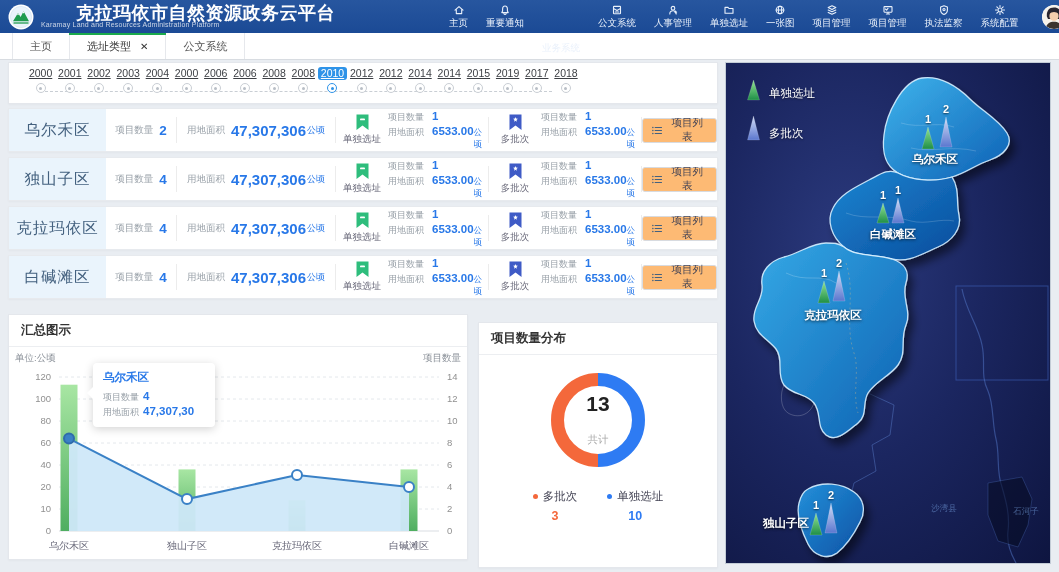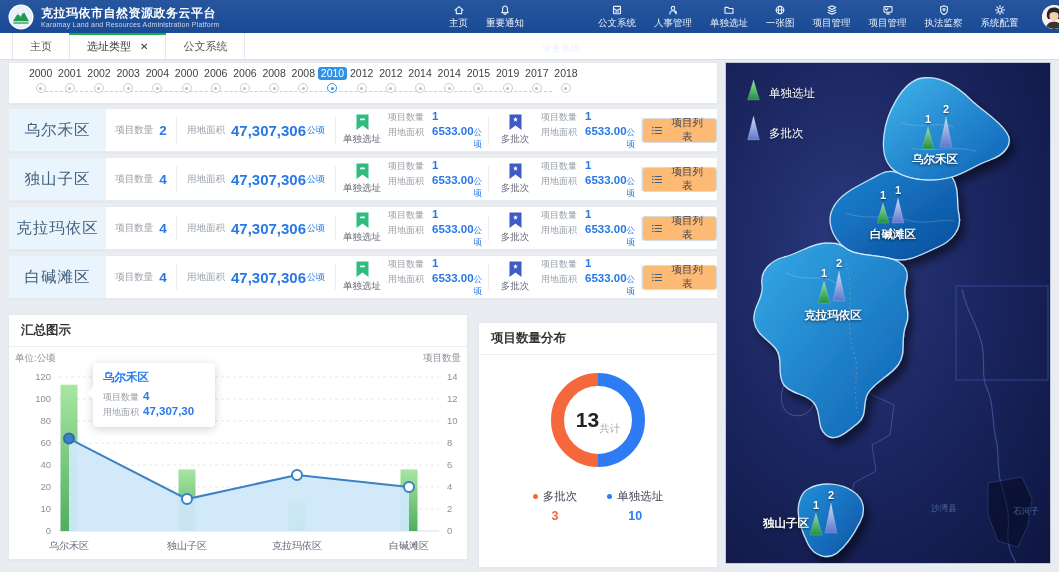--- a/index.html
+++ b/index.html
@@ -4,21 +4,21 @@
 <style>
   html,body{margin:0;padding:0;background:#e9edf2;}
   body{font-family:"Liberation Sans","DejaVu Sans",sans-serif;-webkit-font-smoothing:antialiased;}
   .page{position:relative;width:1059px;height:572px;background:#e9edf2;overflow:hidden;}
 
   
   .app-header{position:absolute;top:0;left:0;right:0;height:33px;
     background:linear-gradient(#27569f,#1b4a95);display:flex;align-items:stretch;color:#fff;z-index:5;}
   .brand{display:flex;align-items:center;gap:7px;padding-left:8px;flex:0 0 432px;}
   .logo{width:26px;height:26px;flex:0 0 26px;}
-  .brand-text .t1{font-size:12px;font-weight:bold;letter-spacing:.5px;line-height:15px;}
+  .brand-text .t1{font-size:18px;font-weight:bold;letter-spacing:.5px;line-height:15px;margin-left:35px;}
   .brand-text .t2{font-size:7px;color:rgba(255,255,255,.75);letter-spacing:.2px;}
   .top-nav{display:flex;align-items:stretch;}
   .nav-item{display:flex;flex-direction:column;align-items:center;justify-content:center;gap:1px;
     padding:0 9px;cursor:pointer;}
   .nav-item.active{background:rgba(255,255,255,.15);margin-top:48px;}
   .nav-item svg{width:12px;height:12px;}
   .nav-item .lbl{font-size:9.5px;white-space:nowrap;color:#eaf1fb;}
   .user{display:flex;align-items:center;gap:6px;padding:0 10px 0 14px;margin-left:auto;}
   .avatar{width:24px;height:24px;border-radius:50%;overflow:hidden;background:#fff;flex:0 0 24px;}
 
@@ -36,21 +36,21 @@
   .panel{position:absolute;background:#fff;border:1px solid #e4e7ec;box-sizing:border-box;
     box-shadow:0 1px 2px rgba(0,0,0,.03);}
   .panel-head{height:31px;line-height:31px;padding-left:12px;font-size:12.5px;font-weight:bold;color:#333;
     border-bottom:1px solid #eceef1;}
 
   
   .timeline{left:8px;top:62px;width:710px;height:42px;}
   .tl-inner{position:relative;height:100%;padding-left:17px;display:flex;}
   .tl-dash{position:absolute;left:31px;width:512px;top:28px;border-top:1px dashed #c9ced4;}
   .tl-item{width:29.2px;display:flex;flex-direction:column;align-items:center;cursor:pointer;position:relative;}
-  .tl-year{margin-top:4px;font-size:10.5px;color:#3c3f44;line-height:13px;padding:0 3px;border-radius:3px;}
+  .tl-year{margin-top:4px;font-size:10.5px;color:#3c3f44;line-height:13px;padding:0 3px;border-radius:3px;text-decoration:underline;}
   .tl-item.sel .tl-year{background:#2e93e8;color:#fff;}
   .tl-dot{margin-top:3px;width:8px;height:8px;border-radius:50%;border:1px solid #c9ced4;background:#fff;
     display:flex;align-items:center;justify-content:center;z-index:1;}
   .tl-dot i{width:3px;height:3px;border-radius:50%;background:#b9bfc6;}
   .tl-item.sel .tl-dot{border-color:#2e93e8;}
   .tl-item.sel .tl-dot i{background:#2e93e8;}
 
   
   .drow{position:absolute;left:8px;width:710px;height:44px;background:#fff;border:1px solid #e7eaee;
     box-sizing:border-box;display:flex;align-items:center;box-shadow:0 1px 2px rgba(0,0,0,.03);}
@@ -82,21 +82,21 @@
   .tooltip::before{content:"";position:absolute;left:-6px;top:24px;border:6px solid transparent;
     border-right-color:#fff;border-left:0;}
   .tooltip .tt-title{font-size:11.5px;font-weight:bold;color:#2878e8;margin-bottom:4px;}
   .tooltip .tt-row{display:flex;align-items:baseline;line-height:14px;}
   .tooltip .tt-lab{font-size:9px;color:#98a0a8;margin-right:4px;white-space:nowrap;}
   .tooltip .tt-val{font-size:11.5px;font-weight:bold;color:#2878e8;white-space:nowrap;}
 
   
   .donutp{left:478px;top:322px;width:240px;height:246px;}
   .donut-wrap{position:relative;width:110px;height:110px;margin:10px auto 0;}
-  .donut-center{position:absolute;inset:0;display:flex;flex-direction:row;align-items:center;justify-content:center;}
+  .donut-center{position:absolute;inset:0;display:flex;flex-direction:column;align-items:center;justify-content:center;}
   .donut-center .dv{font-size:21px;font-weight:bold;color:#222;line-height:22px;}
   .donut-center .dl{font-size:10.5px;color:#aaa;margin-top:18px;}
   .dlegend{display:flex;justify-content:center;gap:30px;margin-top:14px;}
   .dlegend .li{display:flex;flex-direction:column;align-items:center;gap:5px;}
   .dlegend .lrow{display:flex;align-items:center;gap:5px;font-size:11.5px;color:#445;}
   .dlegend .dot{width:5px;height:5px;border-radius:50%;}
   .dlegend .lval{font-size:12.5px;font-weight:bold;}
 
   
   .mapp{position:absolute;left:725px;top:62px;width:326px;height:502px;border:1px solid #c3ccd6;

